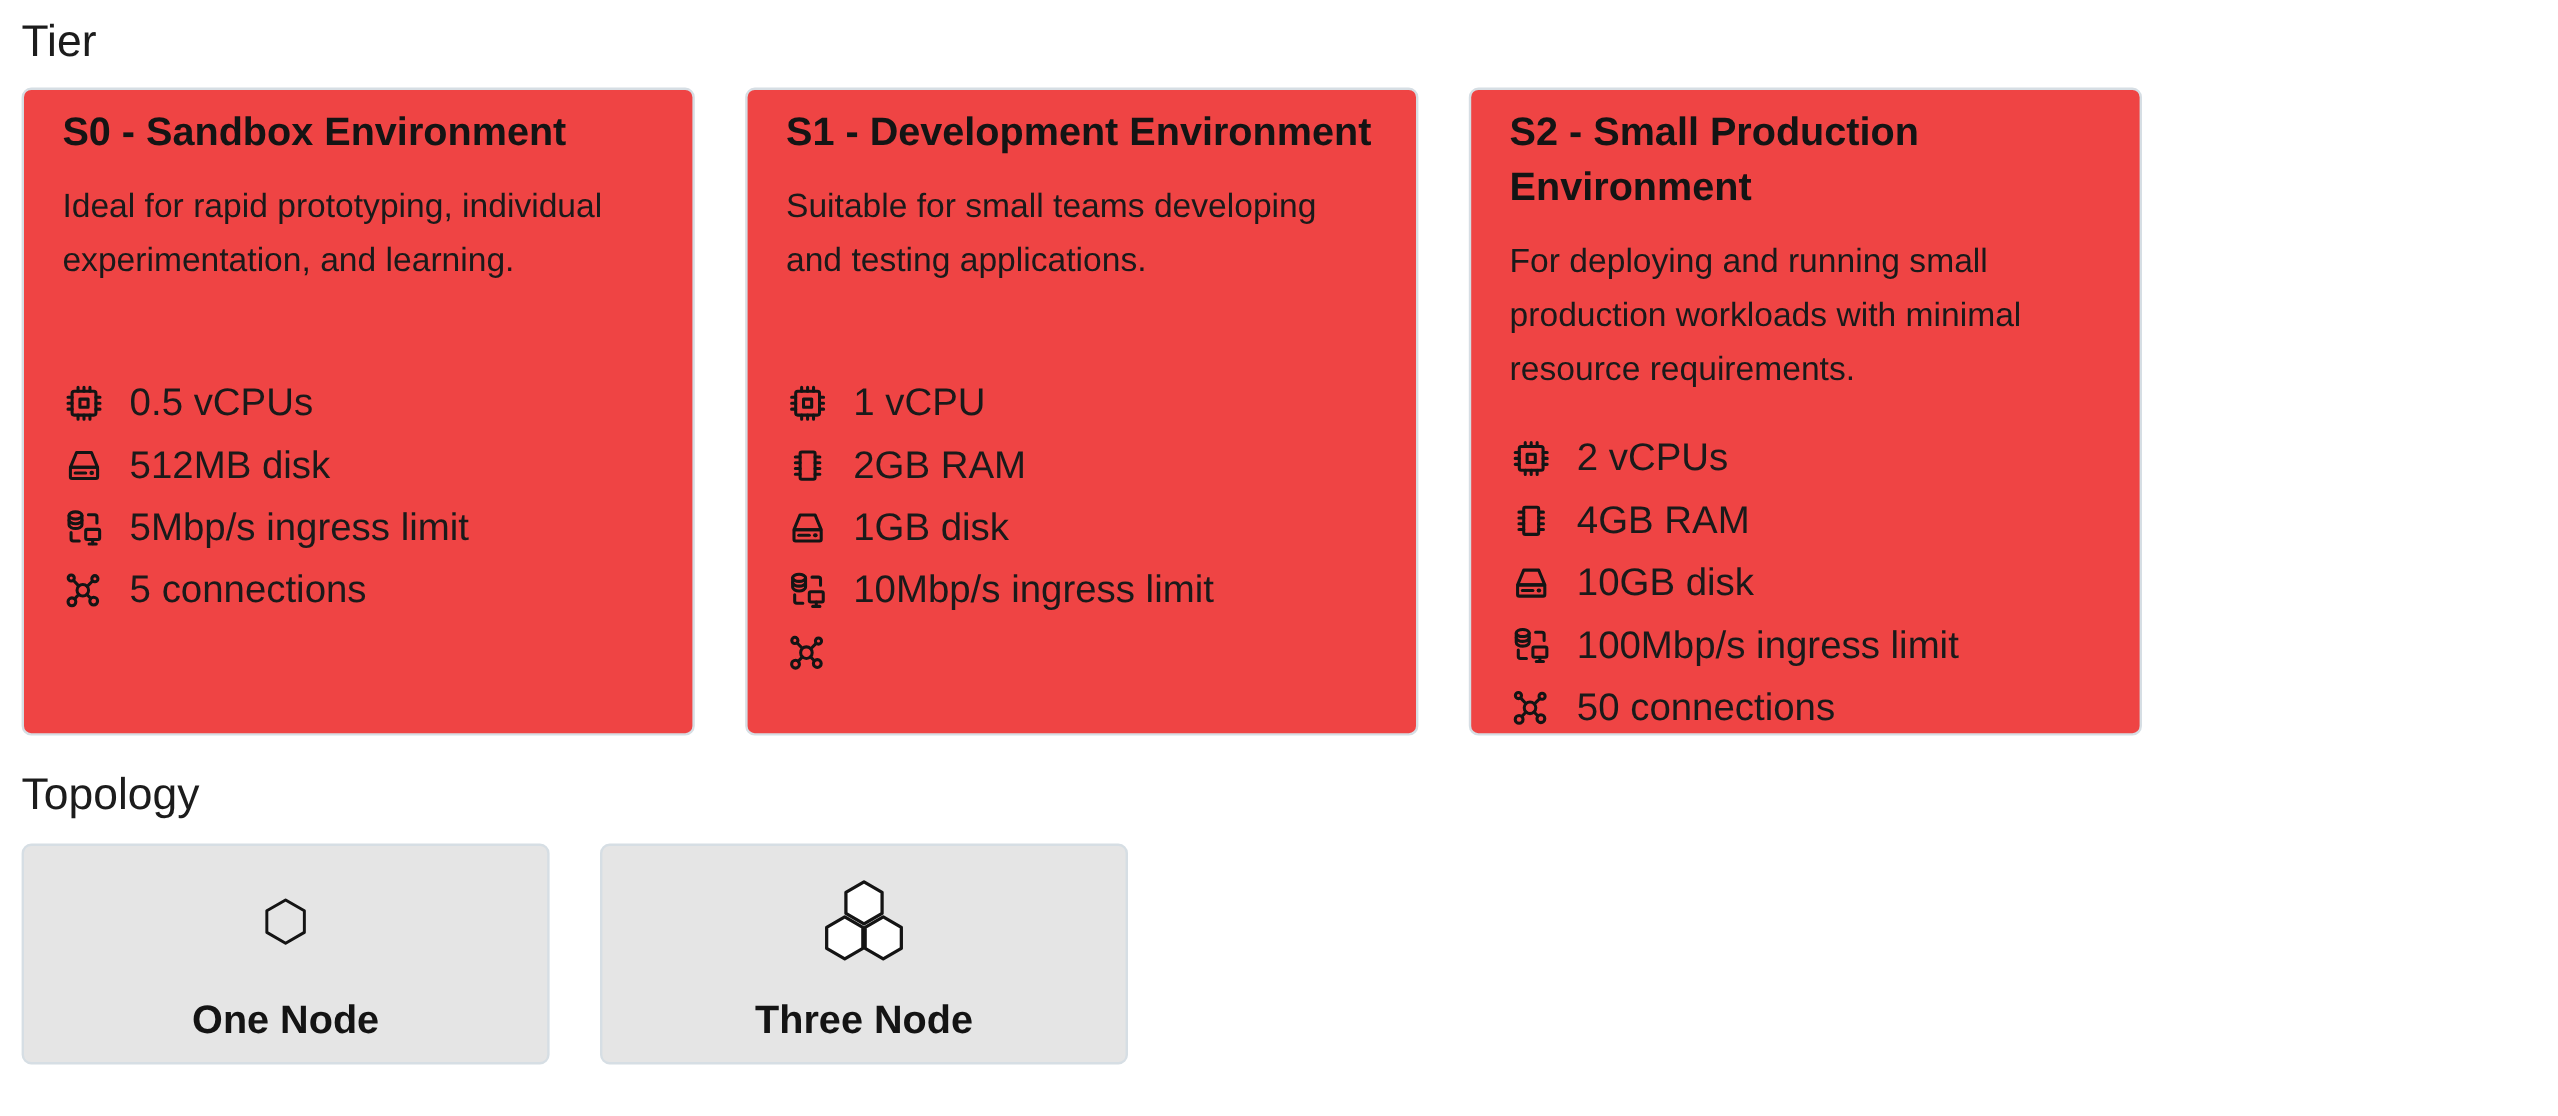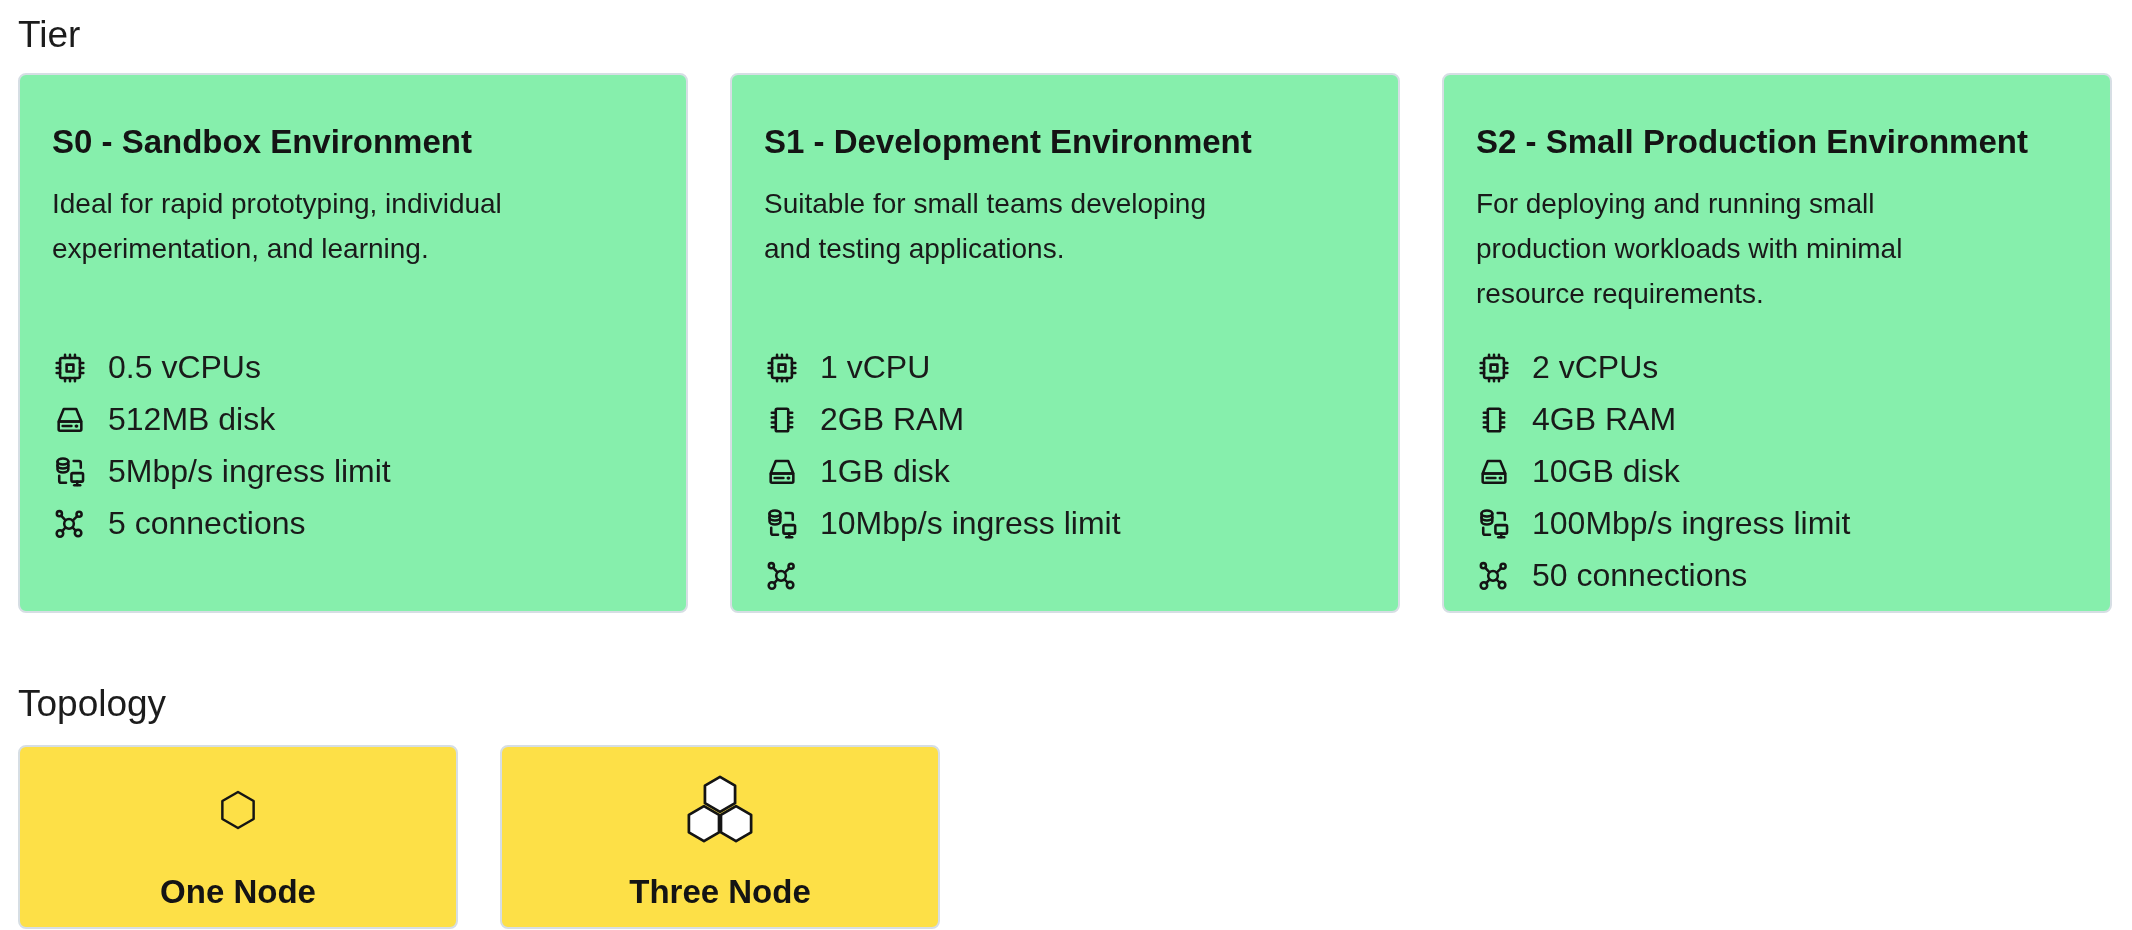--- a/index.html
+++ b/index.html
@@ -9,40 +9,40 @@
     background: #ffffff;
     font-family: "Liberation Sans", sans-serif;
     color: #191919;
     padding: 14px 20px 0 18px;
   }
   .section-label {
     font-size: 37px; line-height: 42px; font-weight: 400; color: #1c1c1c;
   }
   .tier-row { display: flex; gap: 42px; margin-top: 17px; }
   .tier-card {
-    width: 670px; height: 540px;
-    background: #86efac;
+    width: 561px; height: 540px;
+    background: #ef4444;
     border: 2px solid #d6dee4; border-radius: 8px;
-    padding: 44px 32px; cursor: pointer;
+    padding: 12px 32px; cursor: pointer;
   }
   .card-title { font-size: 33px; line-height: 46px; font-weight: 700; color: #141414; }
   .card-desc {
     margin-top: 16px; font-size: 28px; line-height: 45px; height: 135px;
     white-space: pre-line; color: #1a1a1a;
   }
   .spec-list { margin-top: 18px; }
   .spec-row { height: 52px; display: flex; align-items: flex-end; }
   .spec-icon { width: 36px; height: 36px; flex: 0 0 36px; display: flex; align-items: center; justify-content: center; }
   .spec-icon svg { display: block; }
   .spec-text { margin-left: 20px; font-size: 32px; color: #1a1a1a; }
-  .topo-label { margin-top: 70px; }
+  .topo-label { margin-top: 28px; }
   .topo-row { display: flex; gap: 42px; margin-top: 20px; }
   .topo-card {
     width: 440px; height: 184px;
-    background: #fde047;
+    background: #e5e5e5;
     border: 2px solid #d6dee4; border-radius: 8px;
     display: flex; flex-direction: column; align-items: center;
     padding-top: 27px; cursor: pointer;
   }
   .topo-icon { height: 72px; display: flex; align-items: center; justify-content: center; }
   .topo-name { margin-top: 24px; font-size: 33px; line-height: 44px; font-weight: 700; color: #141414; }
 </style>
 </head>
 <body>
 

